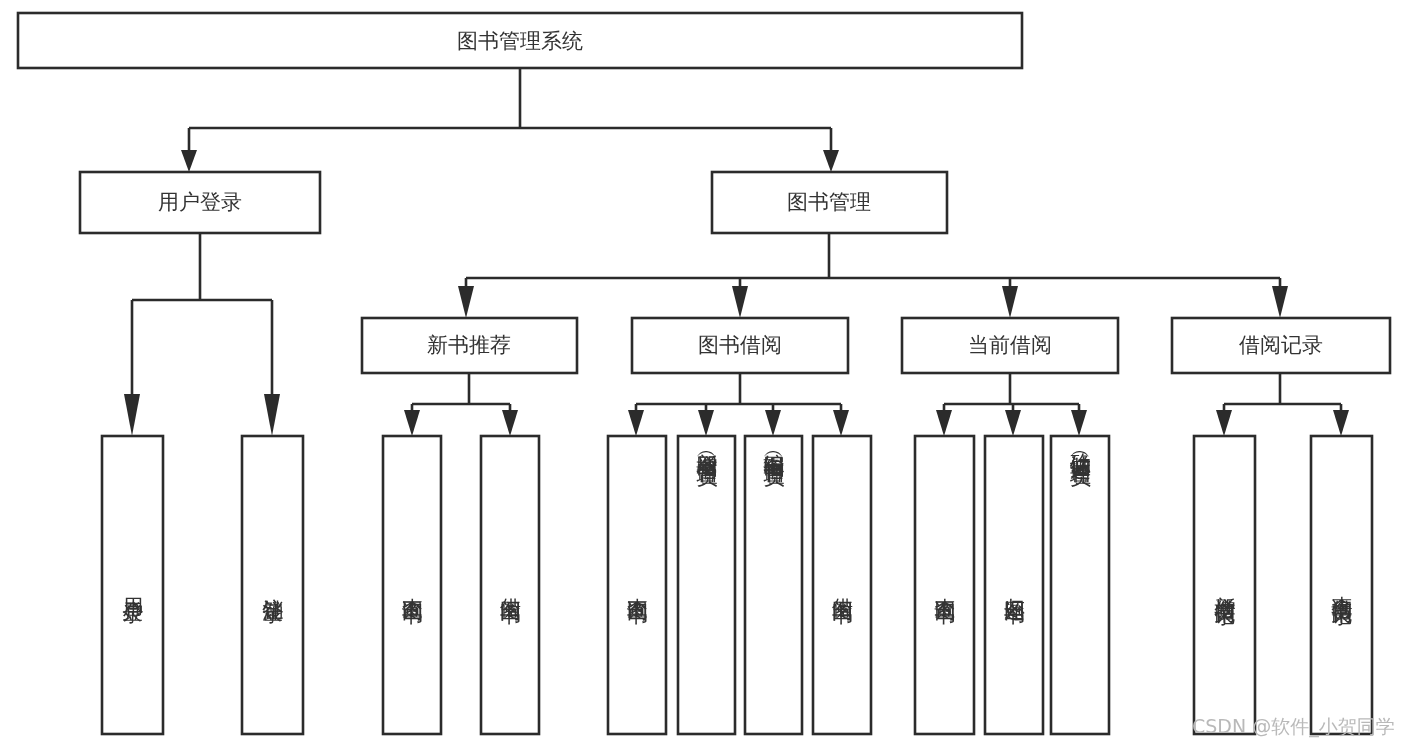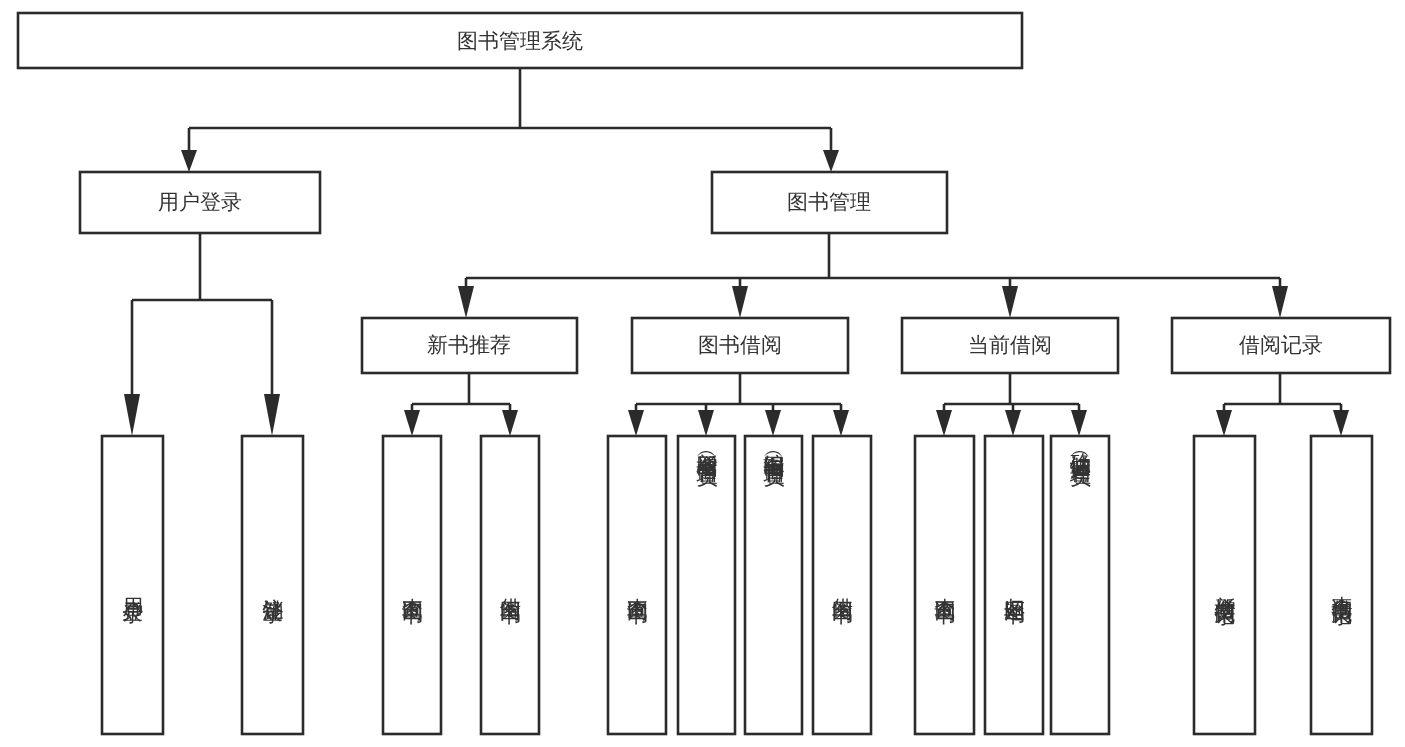--- a/index.html
+++ b/index.html
@@ -250,14 +250,15 @@
     <span class="leaf-label">确认归还（管理员）</span>
   </div>
 
   <div class="leaf-box" style="left:1194px; top:436px; width:61px; height:298px;">
     <span class="leaf-label">新增借阅记录</span>
   </div>
   <div class="leaf-box" style="left:1311px; top:436px; width:61px; height:298px;">
     <span class="leaf-label">查询借阅记录</span>
   </div>
 
+  <div class="watermark">CSDN @软件_小贺同学</div>
 
 </div>
 
 </body></html>

